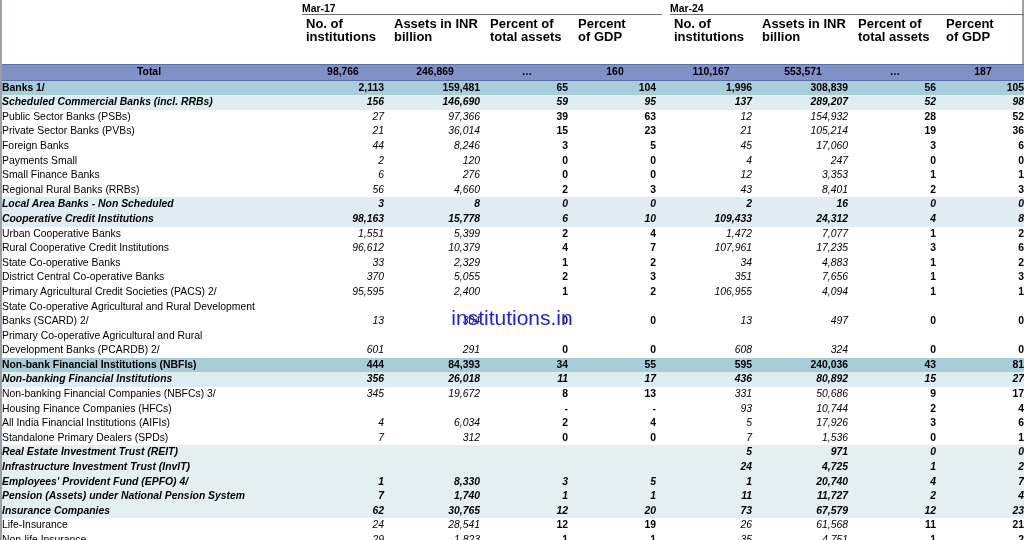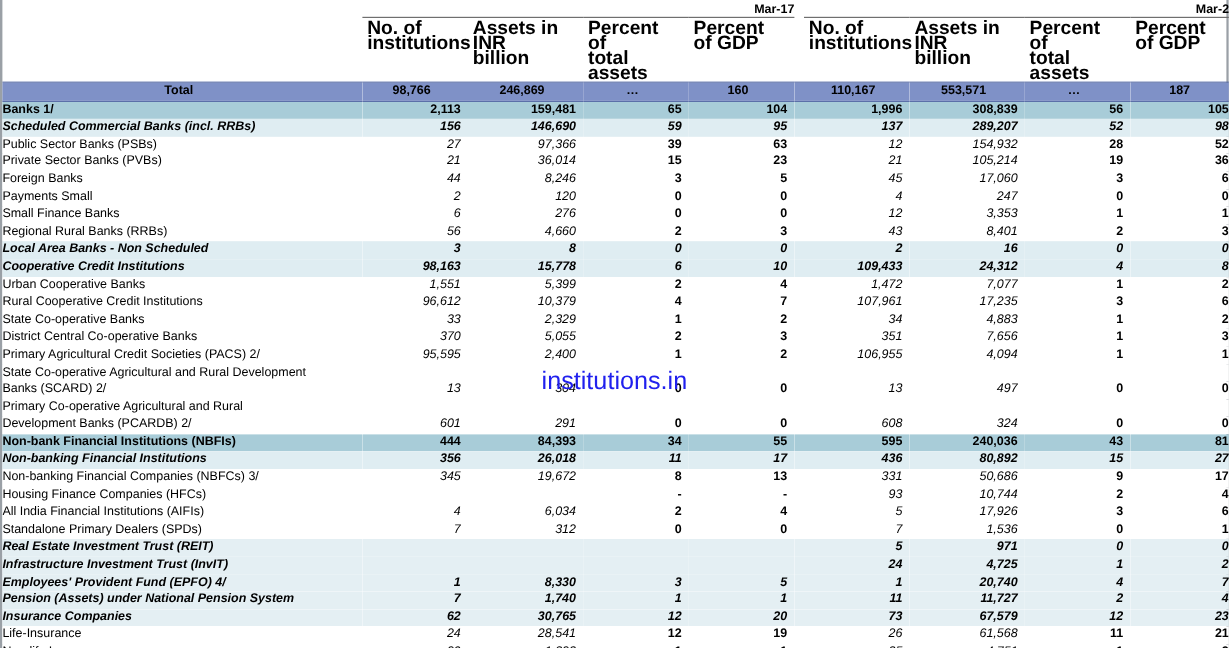--- a/index.html
+++ b/index.html
@@ -28,32 +28,32 @@
   col.c-label{width:300px;}
   col.c-num{width:88px;}
   col.c-numw{width:96px;}
   col.c-gap{width:8px;}
 
   
   tr.hdr-period td{
     height:14px;
     font-weight:bold;
     font-size:10.4px;
-    text-align:right;
+    text-align:left;
     vertical-align:bottom;
     padding:0;
   }
   td.period-cell{
     border-bottom:1.4px solid #6f6f6f;
     padding-bottom:1px;
   }
   tr.hdr-cols td{
     vertical-align:top;
     font-weight:bold;
-    font-size:16px;
+    font-size:13px;
     line-height:12.5px;
     padding:3px 6px 0 4px;
     height:46px;
   }
   td.hdr-txt{text-align:left;}
 
   
   tr.row td{
     padding:0 6px 0 0;
     height:14.6px;

